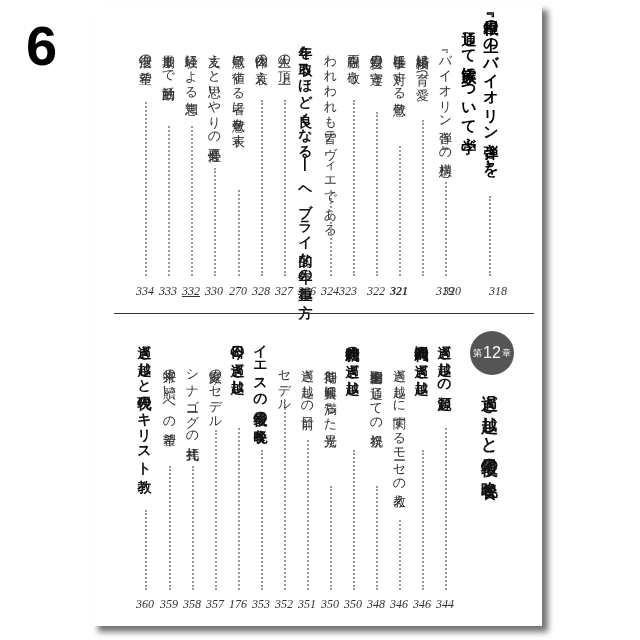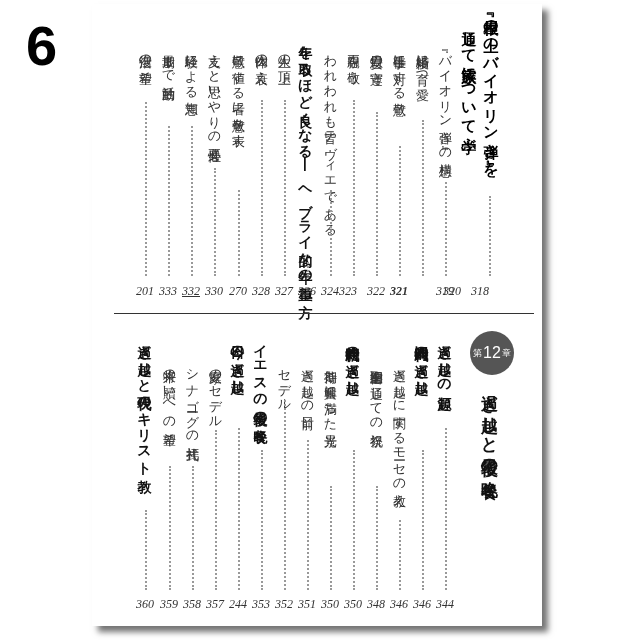--- a/index.html
+++ b/index.html
@@ -28,21 +28,21 @@
 
 <div class="big-num">6</div>
 
 <div class="page"></div>
 
 <div>
 
   <div class="col head" style="left:482px; top:8px;">『屋根の上のバイオリン弾き』を</div>
   <div class="col head" style="left:460px; top:20px;">通して家族について学ぶ</div>
   <div class="leader" style="left:489px; top:196px; height:80px;"></div>
-  <div class="pg" style="left:466px; top:284px;">318</div>
+  <div class="pg" style="left:484px; top:284px;">318</div>
 
   <div class="col" style="left:436px; top:45px;">『バイオリン弾き』の構想</div>
   <div class="leader" style="left:445px; top:182px; height:94px;"></div>
   <div class="pg" style="left:431px; top:284px;">319</div>
 
   <div class="col" style="left:413px; top:45px;">結婚後に育つ愛</div>
   <div class="leader" style="left:422px; top:120px; height:156px;"></div>
   <div class="pg" style="left:408px; top:284px;margin-left:30px;">320</div>
 
   <div class="col" style="left:390px; top:45px;">手仕事に対する敬意</div>
@@ -84,21 +84,21 @@
   <div class="col" style="left:182px; top:45px;">経験による知恵</div>
   <div class="leader" style="left:191px; top:126px; height:150px;"></div>
   <div class="pg" style="left:177px; top:284px;text-decoration:underline;">332</div>
 
   <div class="col" style="left:159px; top:45px;">最期まで活動的</div>
   <div class="leader" style="left:168px; top:126px; height:150px;"></div>
   <div class="pg" style="left:154px; top:284px;">333</div>
 
   <div class="col" style="left:136px; top:45px;">復活の希望</div>
   <div class="leader" style="left:145px; top:102px; height:174px;"></div>
-  <div class="pg" style="left:131px; top:284px;">201</div>
+  <div class="pg" style="left:131px; top:284px;">334</div>
 </div>
 
 <div class="divider"></div>
 
 <div class="badge">
   <span>第</span>
     <b>12</b>
     <span>章</span>
 </div>
 <div class="chap-title">過ぎ越しと最後の晩餐</div>
@@ -135,21 +135,21 @@
   <div class="col" style="left:275px; top:360px;">セデル</div>
   <div class="leader" style="left:284px; top:400px; height:190px;"></div>
   <div class="pg" style="left:270px; top:597px;font-style:italic;">352</div>
 
   <div class="col bold" style="left:252px; top:335px;">イエスの最後の晩餐</div>
   <div class="leader" style="left:261px; top:450px; height:140px;"></div>
   <div class="pg" style="left:247px; top:597px;text-align:center;">353</div>
 
   <div class="col bold" style="left:229px; top:335px;">今日の過ぎ越し</div>
   <div class="leader" style="left:238px; top:428px; height:162px;"></div>
-  <div class="pg" style="left:224px; top:597px;">244</div>
+  <div class="pg" style="left:224px; top:597px;">176</div>
 
   <div class="col" style="left:206px; top:360px;">家庭のセデル</div>
   <div class="leader" style="left:215px; top:430px; height:160px;"></div>
   <div class="pg" style="left:201px; top:597px;">357</div>
 
   <div class="col" style="left:183px; top:360px;">シナゴーグの礼拝式</div>
   <div class="leader" style="left:192px; top:466px; height:124px;"></div>
   <div class="pg" style="left:178px; top:597px;">358</div>
 
   <div class="col" style="left:160px; top:360px;">将来の贖いへの希望</div>

